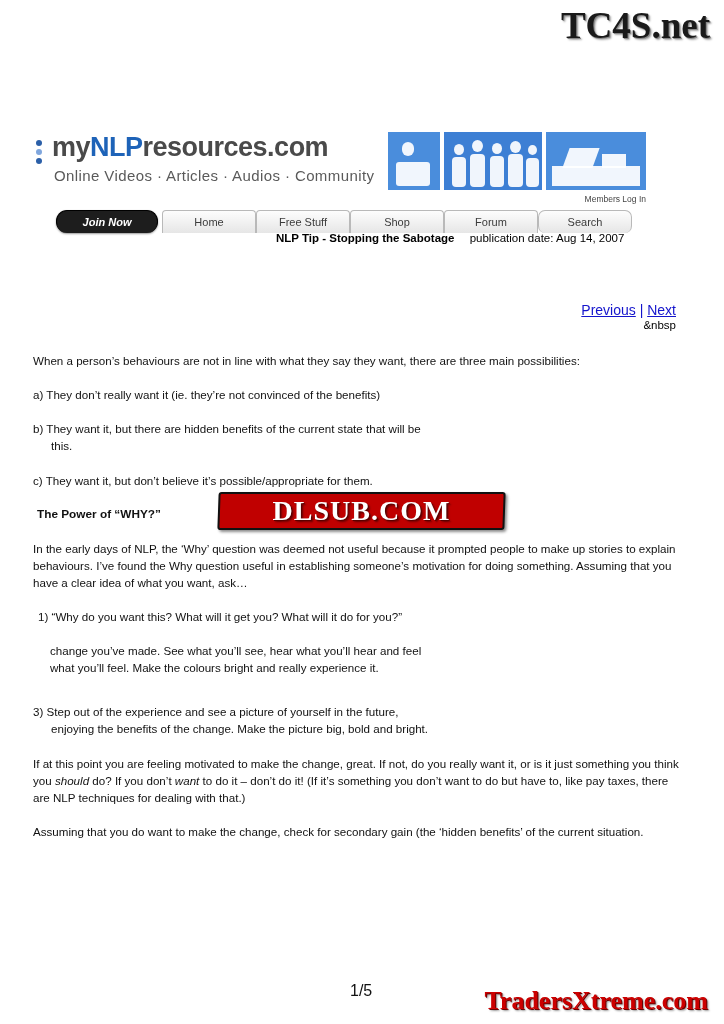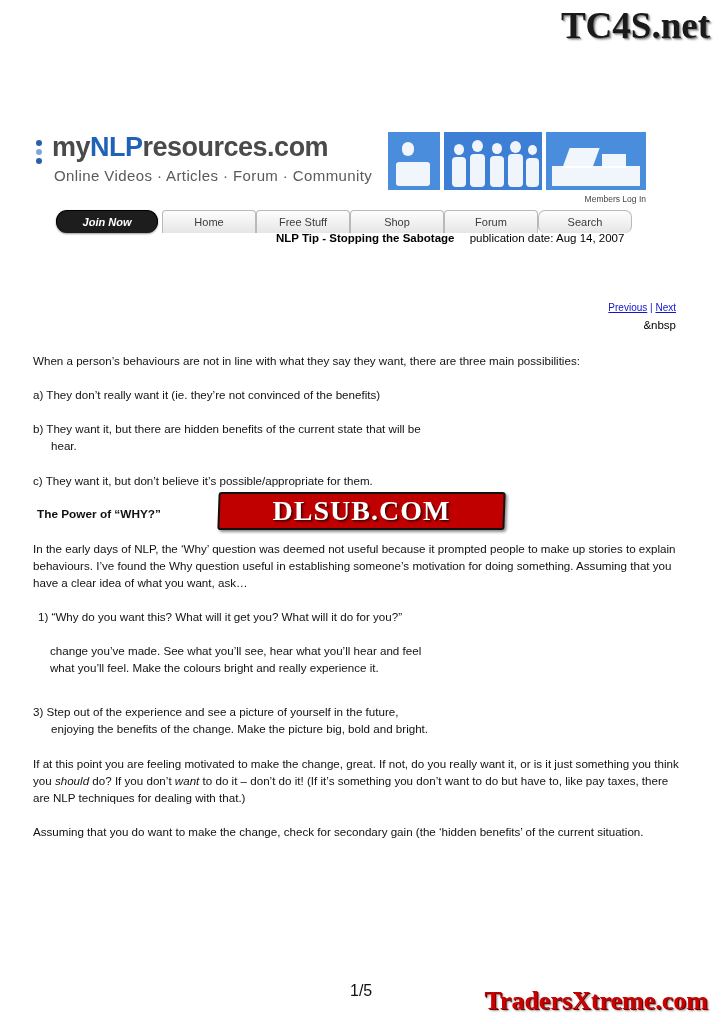--- a/index.html
+++ b/index.html
@@ -158,21 +158,21 @@
     white-space: nowrap;
   }
   .art-header .title { font-weight: bold; }
   .art-header .pubdate { margin-left: 12px; }
 
   
   .prevnext {
     position: absolute;
     right: 48px;
     top: 302px;
-    font-size: 10px;
+    font-size: 14px;
     text-align: right;
   }
   .prevnext a {
     color: #1414cc;
     text-decoration: underline;
     cursor: pointer;
   }
   .prevnext .sep { color: #1414cc; }
   .nbsp-line {
     position: absolute;
@@ -265,21 +265,21 @@
 
   <div class="logo-wrap">
     <div class="logo-dots">
       <i></i>
         <i class="b"></i>
         <i></i>
     </div>
     <div class="logo-title">
       <span>my</span><span class="blue">NLP</span><span>resources.com</span>
     </div>
-    <div class="logo-sub">Online Videos · Articles · Forum · Community</div>
+    <div class="logo-sub">Online Videos · Articles · Audios · Community</div>
   </div>
 
   <div class="banner-photos">
     <div class="photo p1">
       <div class="ph-shape" style="left:8px;top:30px;width:34px;height:24px;border-radius:3px;"></div>
       <div class="ph-shape" style="left:14px;top:10px;width:12px;height:14px;border-radius:6px;"></div>
     </div>
     <div class="photo p2">
       <div class="ph-shape" style="left:10px;top:12px;width:10px;height:11px;border-radius:50%;"></div>
       <div class="ph-shape" style="left:8px;top:25px;width:14px;height:30px;border-radius:4px;"></div>
@@ -323,21 +323,21 @@
 <div class="nbsp-line">&amp;nbsp</div>
 
 <div class="doc">
 
   <p class="p">When a person’s behaviours are not in line with what they say they want, there are three main possibilities:</p>
 
   <p class="p">a)  They don’t really want it (ie. they’re not convinced of the benefits)</p>
 
   <p class="p tight">
     <span>b)  They want it, but there are hidden benefits of the current state that will be</span>
-    <span class="indent">hear.</span>
+    <span class="indent">this.</span>
   </p>
   <div class="gap-md"></div>
 
   <p class="p">c)  They want it, but don’t believe it’s possible/appropriate for them.</p>
 
   <p class="p heading">The Power of “WHY?”</p>
 
   <p class="p">In the early days of NLP, the ‘Why’ question was deemed not useful because it prompted people to make up stories to explain behaviours. I’ve found the Why question useful in establishing someone’s motivation for doing something. Assuming that you have a clear idea of what you want, ask…</p>
 
   <p class="p" style="padding-left:5px;">1) “Why do you want this? What will it get you? What will it do for you?”</p>

